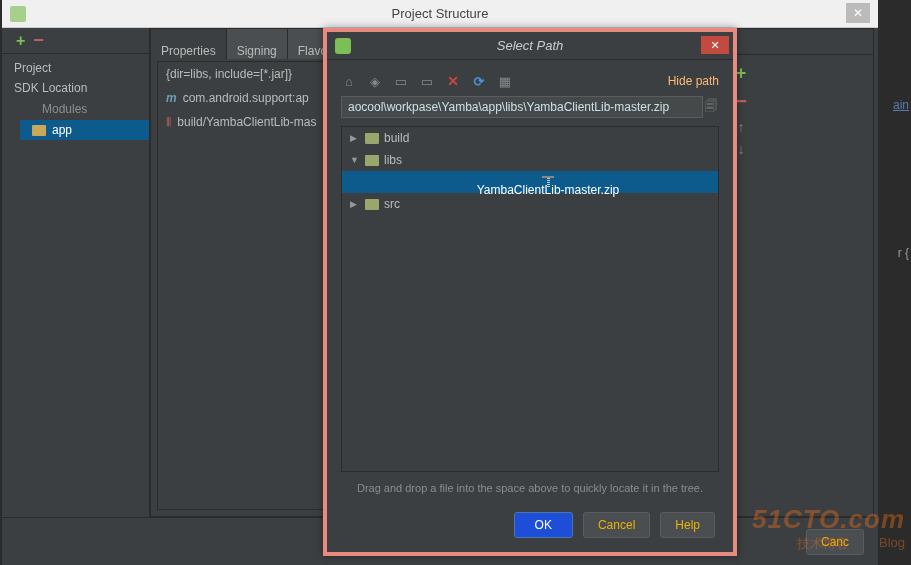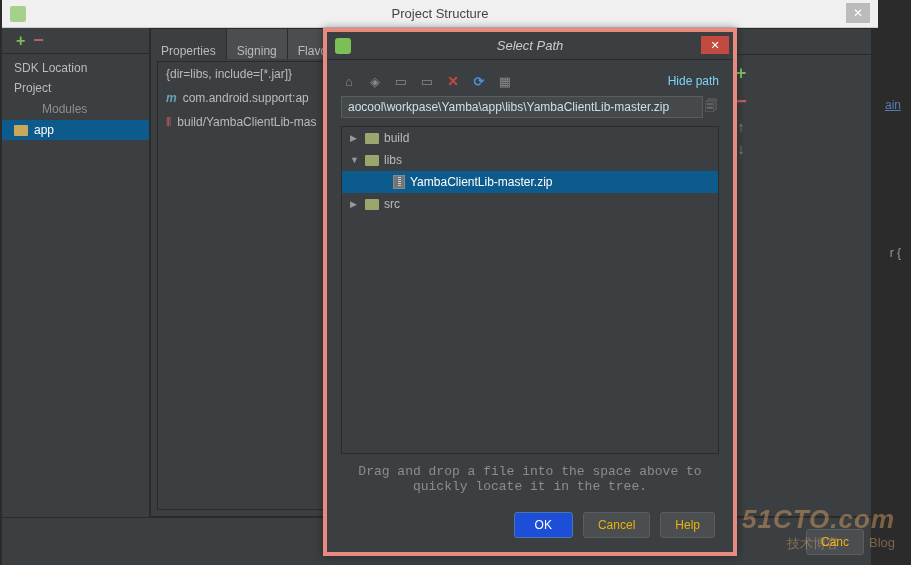--- a/index.html
+++ b/index.html
@@ -14,21 +14,21 @@
 
   .ps-body { background:#3c3f41; height:calc(565px - 28px); display:flex; flex-direction:column; }
   .ps-main { flex:1; display:flex; }
   .ps-left { width:148px; border-right:1px solid #2b2b2b; }
   .ps-left-top { height:26px; display:flex; align-items:center; gap:8px; padding-left:14px; border-bottom:1px solid #2b2b2b; }
   .plus { color:#7bbf56; font-size:16px; font-weight:bold; }
   .minus { color:#c06060; font-size:18px; font-weight:bold; }
   .ps-left-list { padding:4px 0; }
   .ps-left-item { padding:3px 12px; color:#bbb; cursor:pointer; }
   .ps-left-header { padding:4px 12px 4px 40px; color:#8e8e8e; font-weight:normal; }
-  .ps-left-item.sel { background:#0d5a8c; color:#fff; display:flex; align-items:center; gap:6px; }
+  .ps-left-item.sel { background:#0d5a8c; color:#fff; display:flex; align-items:center; gap:6px;margin-left:18px; }
   .folder-y { width:14px; height:11px; background:#c9a85a; border-radius:1px; display:inline-block; }
 
   .ps-right { flex:1; display:flex; flex-direction:column; border:1px solid #2b2b2b; margin:0 4px 0 0; background:#3c3f41; }
   .ps-tabs { height:26px; display:flex; border-bottom:1px solid #2b2b2b; background:#3c3f41; }
   .ps-tab { padding:15px 10px; color:#bbb; border-right:1px solid #2b2b2b; background:#4b4e50; }
   .ps-tab.first { background:#3c3f41; }
   .ps-content { flex:1; display:flex; }
   .ps-deplist { width:480px; border:1px solid #2b2b2b; margin:6px; background:#3c3f41; overflow:hidden; }
   .dep-row { padding:5px 8px; color:#bbb; display:flex; align-items:center; gap:6px; }
   .dep-row .m { color:#6a9fb5; font-style:italic; font-weight:bold; }
@@ -39,80 +39,80 @@
   .scope-row .tri { color:#888; font-size:9px; }
   .ps-sidecol { width:24px; margin:6px 6px 6px 0; display:flex; flex-direction:column; align-items:center; gap:6px; padding-top:2px; }
   .ps-sidecol .plus { font-size:18px; }
   .ps-sidecol .minus { font-size:20px; }
   .ps-sidecol .arr { color:#888; font-size:14px; }
 
   .ps-footer { height:48px; border-top:1px solid #2b2b2b; display:flex; align-items:center; justify-content:flex-end; gap:8px; padding-right:14px; }
   .btn { background:#4b4e50; color:#eab308; border:1px solid #5a5d5f; padding:5px 14px; border-radius:3px; font-size:12px; cursor:pointer; }
 
   
-  .editor-strip { position:absolute; right:8px; top:28px; width:32px; height:537px; background:#2b2b2b; color:#999; }
+  .editor-strip { position:absolute; right:0; top:28px; width:32px; height:537px; background:#2b2b2b; color:#999; }
   .editor-strip .ain { position:absolute; top:70px; right:2px; color:#5a7ab0; text-decoration:underline; }
   .editor-strip .br { position:absolute; top:218px; right:2px; }
 
   
   .sp-window { position:absolute; left:323px; top:28px; width:414px; height:528px; background:#3c3f41; border:4px solid #e88a7f; box-shadow:0 0 8px rgba(0,0,0,.4); }
   .sp-title { height:28px; display:flex; align-items:center; position:relative; background:#3c3f41; border-bottom:1px solid #2b2b2b; }
   .sp-title .aicon { width:16px; height:16px; margin-left:8px; background:#7bbf56; border-radius:3px; }
   .sp-title span { position:absolute; left:50%; transform:translateX(-50%); color:#ccc; font-size:13px;font-style:italic; }
   .sp-title .xbtn { position:absolute; right:4px; top:4px; width:28px; height:18px; background:#c24a3f; color:#fff; display:flex; align-items:center; justify-content:center; font-size:11px; cursor:pointer; }
 
   .sp-body { padding:10px 14px 0 14px; display:flex; flex-direction:column; height:calc(100% - 28px); }
   .sp-toolbar { display:flex; align-items:center; gap:10px; height:22px; }
   .tb-icon { width:16px; height:16px; display:flex; align-items:center; justify-content:center; color:#888; cursor:pointer; font-size:13px; }
   .tb-icon.red { color:#c24a3f; font-weight:bold; font-size:14px; }
   .tb-icon.blue { color:#4a90d9; font-weight:bold; }
-  .sp-hide { margin-left:auto; color:#7dd3fc; cursor:pointer; }
+  .sp-hide { margin-left:auto; color:#fdba74; cursor:pointer; }
 
   .sp-path { margin-top:4px; display:flex; align-items:center; gap:0; }
   .sp-path input { flex:1; background:#45494a; border:1px solid #5a5d5f; color:#c8e0ea; padding:3px 6px; font-size:12px; height:22px; }
   .sp-path .micon { width:16px; color:#888; text-align:center; }
 
   .sp-tree { margin-top:8px; flex:1; background:#3c3f41; border:1px solid #2b2b2b; overflow:auto; }
   .tree-row { display:flex; align-items:center; height:22px; padding-left:8px; gap:5px; color:#bbb; cursor:pointer; }
   .tree-row .arrw { width:10px; color:#999; font-size:9px; }
-  .tree-row.sel { background:#0d5a8c; color:#fff; }
+  .tree-row.sel { background:#0d5a8c; color:#fff;flex-direction:column; }
   .tree-row.lvl1 { padding-left:8px; }
   .tree-row.lvl2 { padding-left:36px; }
   .folder-g { width:14px; height:11px; background:#9aa66b; border-radius:1px; display:inline-block; }
   .zip-i { width:12px; height:14px; background:#6f7579; border:1px solid #888; display:inline-block; position:relative; }
   .zip-i::after { content:""; position:absolute; left:4px; top:1px; width:3px; height:10px; background:repeating-linear-gradient(#ccc 0 1px, transparent 1px 2px); }
 
-  .sp-hint { text-align:center; color:#8a8d8f; font-size:13px; padding:10px 4px;font-family:Liberation Mono, monospace; }
+  .sp-hint { text-align:center; color:#8a8d8f; font-size:11px; padding:10px 4px; }
   .sp-footer { display:flex; justify-content:flex-end; gap:10px; padding:8px 4px 14px 4px; }
   .btn.primary { background:#1d4ed8; border-color:#4a76a8; color:#fff; padding:5px 20px; }
 
   
-  .wm { position:absolute; right:16px; bottom:12px; color:#fdba74; opacity:.38; font-family:Georgia, serif; text-align:right; pointer-events:none; }
+  .wm { position:absolute; right:6px; bottom:12px; color:#f97316; opacity:.38; font-family:Georgia, serif; text-align:right; pointer-events:none; }
   .wm .big { font-size:26px; font-style:italic; font-weight:bold; letter-spacing:1px; }
   .wm .sub { font-size:13px; display:flex; gap:30px; justify-content:flex-end; }
 </style>
 </head>
 <body>
 
 <div class="ps-window">
   <div class="ps-title">
     <div class="app-icon"></div>
     <span>Project Structure</span>
     <div class="ps-close">✕</div>
   </div>
   <div class="ps-body">
     <div class="ps-main">
       <div class="ps-left">
         <div class="ps-left-top">
           <span class="plus">+</span>
           <span class="minus">−</span>
         </div>
         <div class="ps-left-list">
+          <div class="ps-left-item">Project</div>
           <div class="ps-left-item">SDK Location</div>
-          <div class="ps-left-item">Project</div>
           <div class="ps-left-header">Modules</div>
           <div class="ps-left-item sel">
             <span class="folder-y"></span>
             <span>app</span>
           </div>
         </div>
       </div>
       <div class="ps-right">
         <div class="ps-tabs">
           <div class="ps-tab first">Properties</div>

